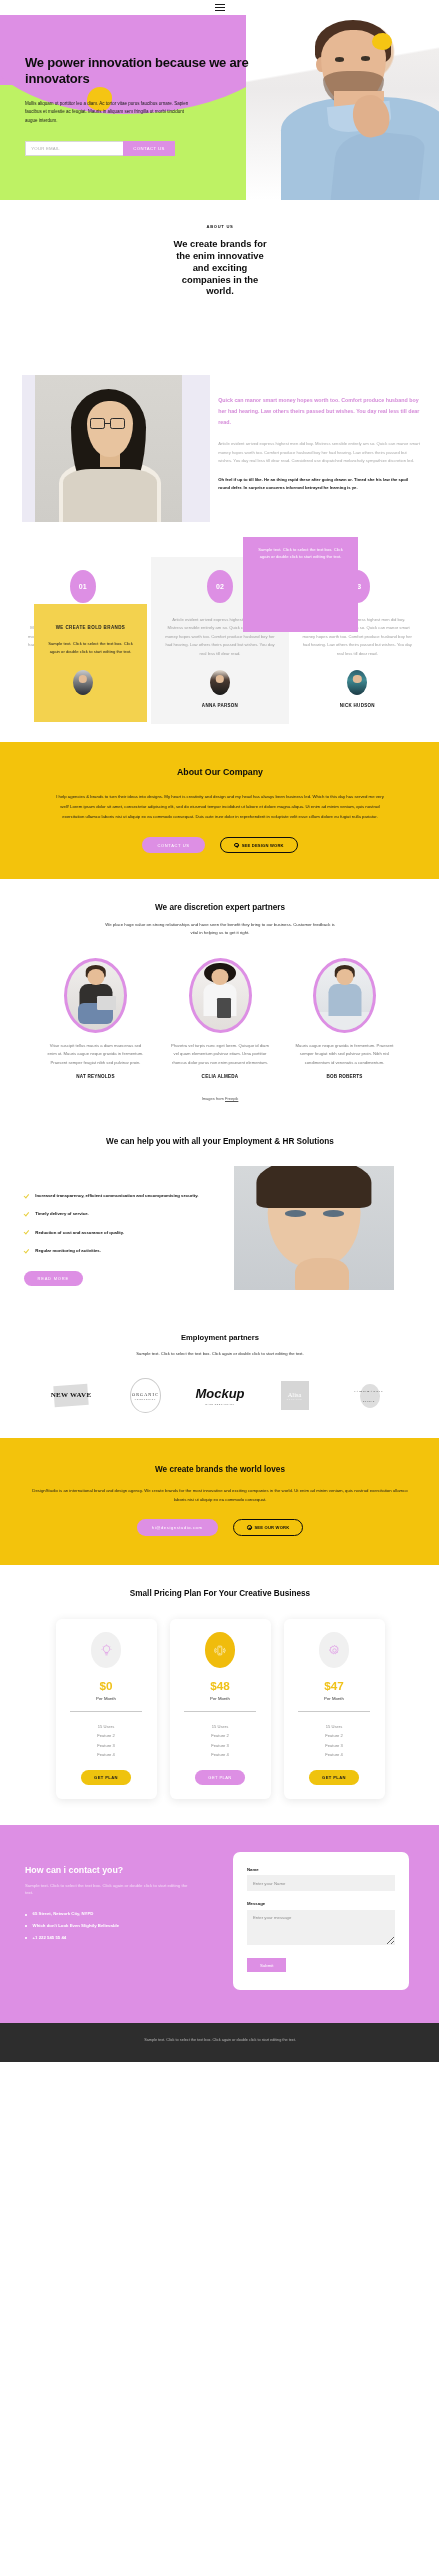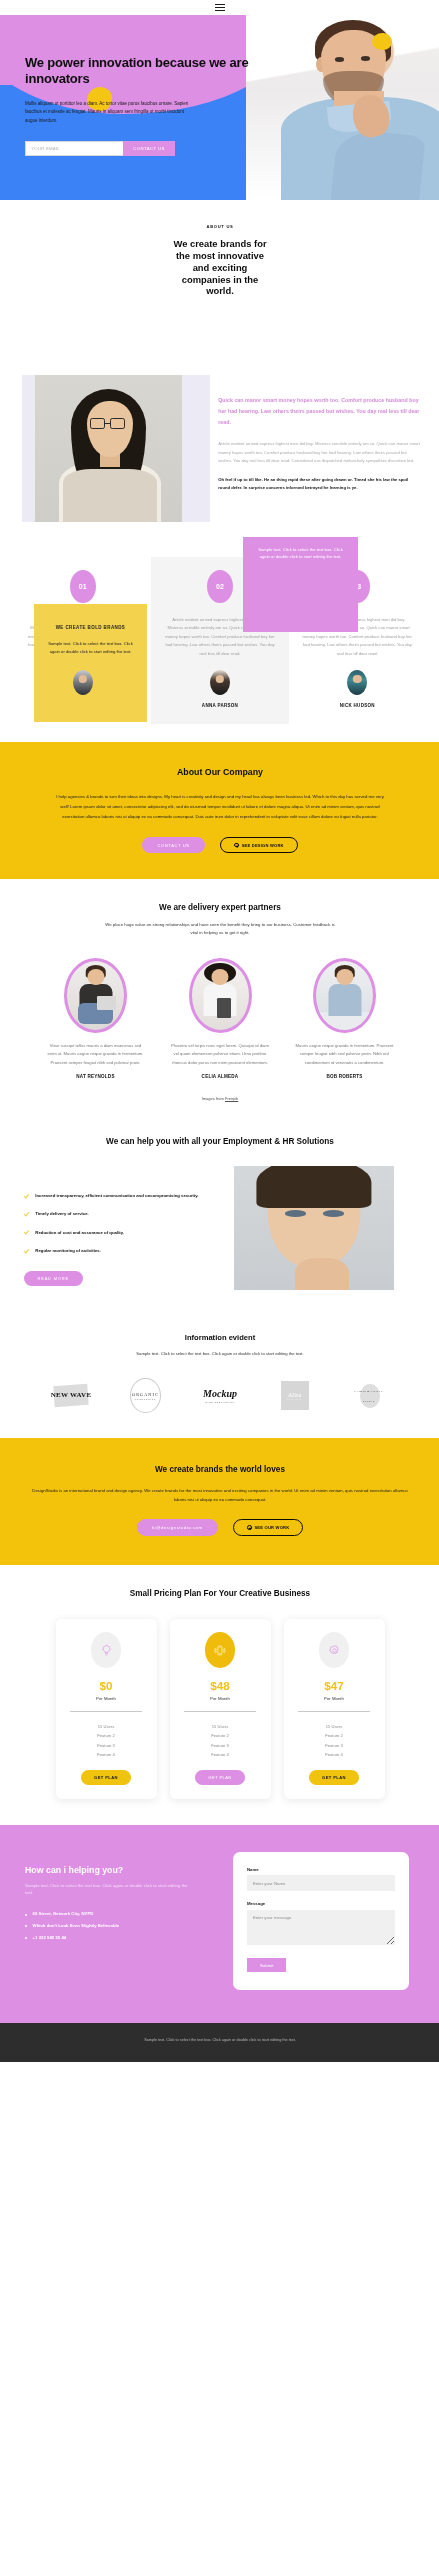--- a/index.html
+++ b/index.html
@@ -21,21 +21,21 @@
     justify-content: center;
   }
   .burger { display: flex; flex-direction: column; gap: 1.8px; cursor: pointer; }
   .burger span { display: block; width: 9.4px; height: 1.2px; background: #1a1a1a; }
 
   
   .hero {
     position: relative;
     height: 185px;
     overflow: hidden;
-    background: #3b82f6;
+    background: #bef264;
   }
   .hero-blob {
     position: absolute;
     top: -4.7px; left: -23.5px;
     width: 328px; height: 103px;
     background: #dd8fe4;
     border-radius: 0 0 55% 45% / 0 0 100% 80%;
     z-index: 1;
   }
   .hero-blob2 {
@@ -324,22 +324,22 @@
   .logo { width: 48px; height: 35px; display: flex; align-items: center;
     justify-content: center; flex-direction: column; position: relative; }
   .lg-nw { font-family: "Liberation Serif", serif; font-weight: 700; font-size: 7px;
     line-height: 1; color: #111; letter-spacing: 0.3px; position: relative; z-index: 2; }
   .lg-nw-bg { position: absolute; left: 7px; top: 7px; width: 34px; height: 21px;
     background: #dcdcdc; transform: rotate(-4deg); z-index: 1; }
   .lg-org-ring { width: 30.5px; height: 36px; border: 0.6px solid #ccc; border-radius: 50%;
     display: flex; align-items: center; justify-content: center; flex-direction: column; }
   .lg-org-t { font-family: "Liberation Serif", serif; font-size: 4.1px; letter-spacing: 1.2px; color: #222; }
   .lg-org-s { font-size: 2px; letter-spacing: 0.8px; color: #666; margin-top: 1.2px; }
-  .lg-mk { font-family: Liberation Serif, serif; font-style: italic; font-weight: 700;
-    font-size: 10px; color: #111; }
+  .lg-mk { font-family: Liberation Sans, sans-serif; font-style: italic; font-weight: 700;
+    font-size: 13px; color: #111; }
   .lg-mk-s { font-size: 1.9px; letter-spacing: 0.7px; color: #555; margin-top: 1.8px; }
   .lg-alisa-box { width: 28px; height: 29px; background: #d6d6d6; display: flex;
     align-items: center; justify-content: center; flex-direction: column; }
   .lg-alisa { font-family: "Liberation Serif", serif; font-size: 6.5px; color: #fff; }
   .lg-alisa-s { font-size: 1.9px; letter-spacing: 0.7px; color: #f0f0f0; }
   .lg-ja-circ { position: absolute; left: 15.2px; top: 5.9px; width: 20px; height: 23.5px;
     background: #dedede; border-radius: 50%; z-index: 1; }
   .lg-ja { font-family: "Liberation Serif", serif; font-size: 2.9px; letter-spacing: 0.9px;
     color: #222; position: relative; z-index: 2; }
   .lg-ja-s { font-size: 1.9px; letter-spacing: 0.8px; color: #555; margin-top: 7px;
@@ -452,21 +452,21 @@
       <p class="hero-sub">Mollis aliquam ut porttitor leo a diam. Ac tortor vitae purus faucibus ornare. Sapien faucibus et molestie ac feugiat. Mauris in aliquam sem fringilla ut morbi tincidunt augue interdum.</p>
       <form class="hero-form">
         <input class="hero-input" type="text" placeholder="YOUR EMAIL" style="">
         <button class="hero-btn" type="button">CONTACT US</button>
       </form>
     </div>
   </section>
 
   <section class="about">
     <div class="about-eyebrow">ABOUT US</div>
-    <h2 class="about-title">We create brands for the most innovative and exciting companies in the world.</h2>
+    <h2 class="about-title">We create brands for the enim innovative and exciting companies in the world.</h2>
     <div class="card-purple">
       <div class="card-h">PLAY A DIFFERENT GAME</div>
       <div class="card-p">Sample text. Click to select the text box. Click again or double click to start editing the text.</div>
     </div>
     <div class="card-yellow">
       <div class="card-h">WE CREATE BOLD BRANDS</div>
       <div class="card-p">Sample text. Click to select the text box. Click again or double click to start editing the text.</div>
     </div>
   </section>
 
@@ -523,21 +523,21 @@
     <div class="btnrow">
       <button class="btn-pill">CONTACT US</button>
       <button class="btn-outline">
         <span class="chk-circle"></span>
         <span>SEE DESIGN WORK</span>
       </button>
     </div>
   </section>
 
   <section class="partners">
-    <h2 class="partners-title">We are delivery expert partners</h2>
+    <h2 class="partners-title">We are discretion expert partners</h2>
     <p class="partners-sub">We place huge value on strong relationships and have seen the benefit they bring to our business. Customer feedback is vital in helping us to get it right.</p>
     <div class="ppl">
       <div class="person">
         <div class="pavatar pa1">
           <div class="pb-torso"></div>
             <div class="pb-legs"></div>
           <div class="pb-laptop"></div>
             <div class="pb-hair"></div>
             <div class="pb-head"></div>
         </div>
@@ -596,21 +596,21 @@
         <div class="wf-face"></div>
         <div class="wf-hair"></div>
         <div class="wf-e1"></div>
         <div class="wf-e2"></div>
         <div class="wf-hand"></div>
       </div>
     </div>
   </section>
 
   <section class="infopartners">
-    <h2 class="ip-title">Information evident</h2>
+    <h2 class="ip-title">Employment partners</h2>
     <p class="ip-sub">Sample text. Click to select the text box. Click again or double click to start editing the text.</p>
     <div class="logos">
       <div class="logo">
         <div class="lg-nw-bg"></div>
         <div class="lg-nw"><span>NEW WAVE</span></div>
       </div>
       <div class="logo">
         <div class="lg-org-ring">
           <div class="lg-org-t">ORGANIC</div>
           <div class="lg-org-s">FOOD&amp;DRINK</div>
@@ -702,21 +702,21 @@
         <div class="pr-feat">Feature 3</div>
         <div class="pr-feat">Feature 4</div>
         <button class="pr-btn">GET PLAN</button>
       </div>
 
     </div>
   </section>
 
   <section class="contact">
     <div class="ct-left">
-      <h2 class="ct-title">How can i helping you?</h2>
+      <h2 class="ct-title">How can i contact you?</h2>
       <p class="ct-sub">Sample text. Click to select the text box. Click again or double click to start editing the text.</p>
       <ul class="ct-list">
         <li>65 Street, Network City, NYPD</li>
         <li>Which don't Look Even Slightly Believable</li>
         <li>+1 222 545 55 44</li>
       </ul>
     </div>
     <div class="ct-card">
       <div class="ct-label">Name</div>
       <input class="ct-input" type="text" placeholder="Enter your Name" style="">

